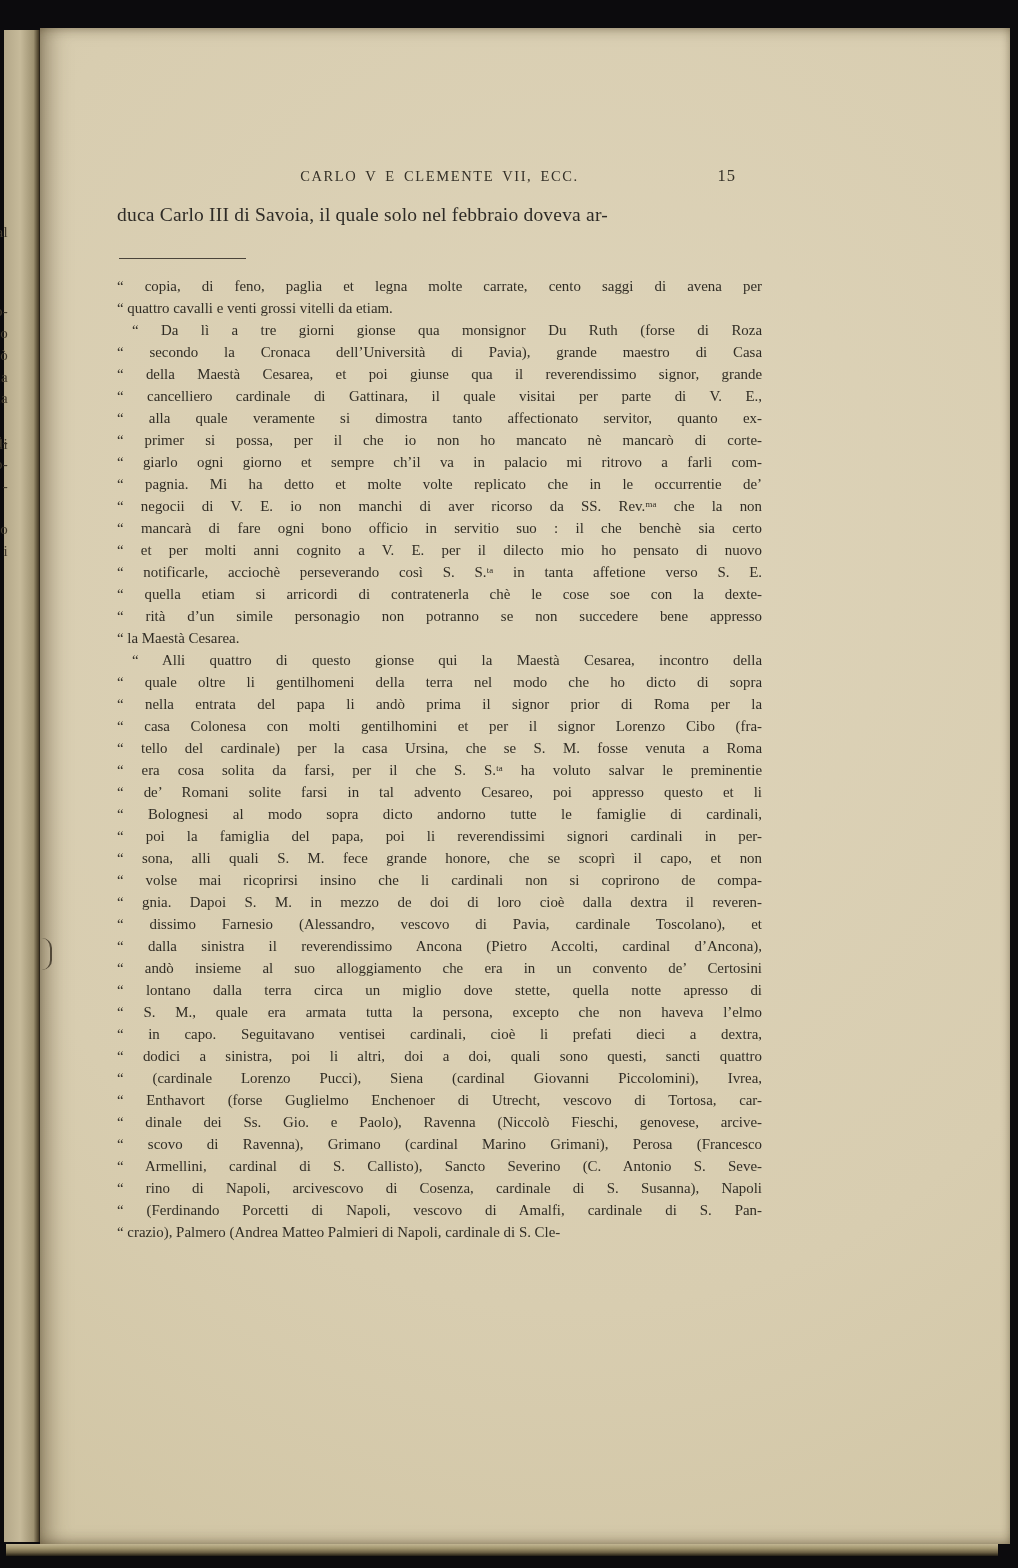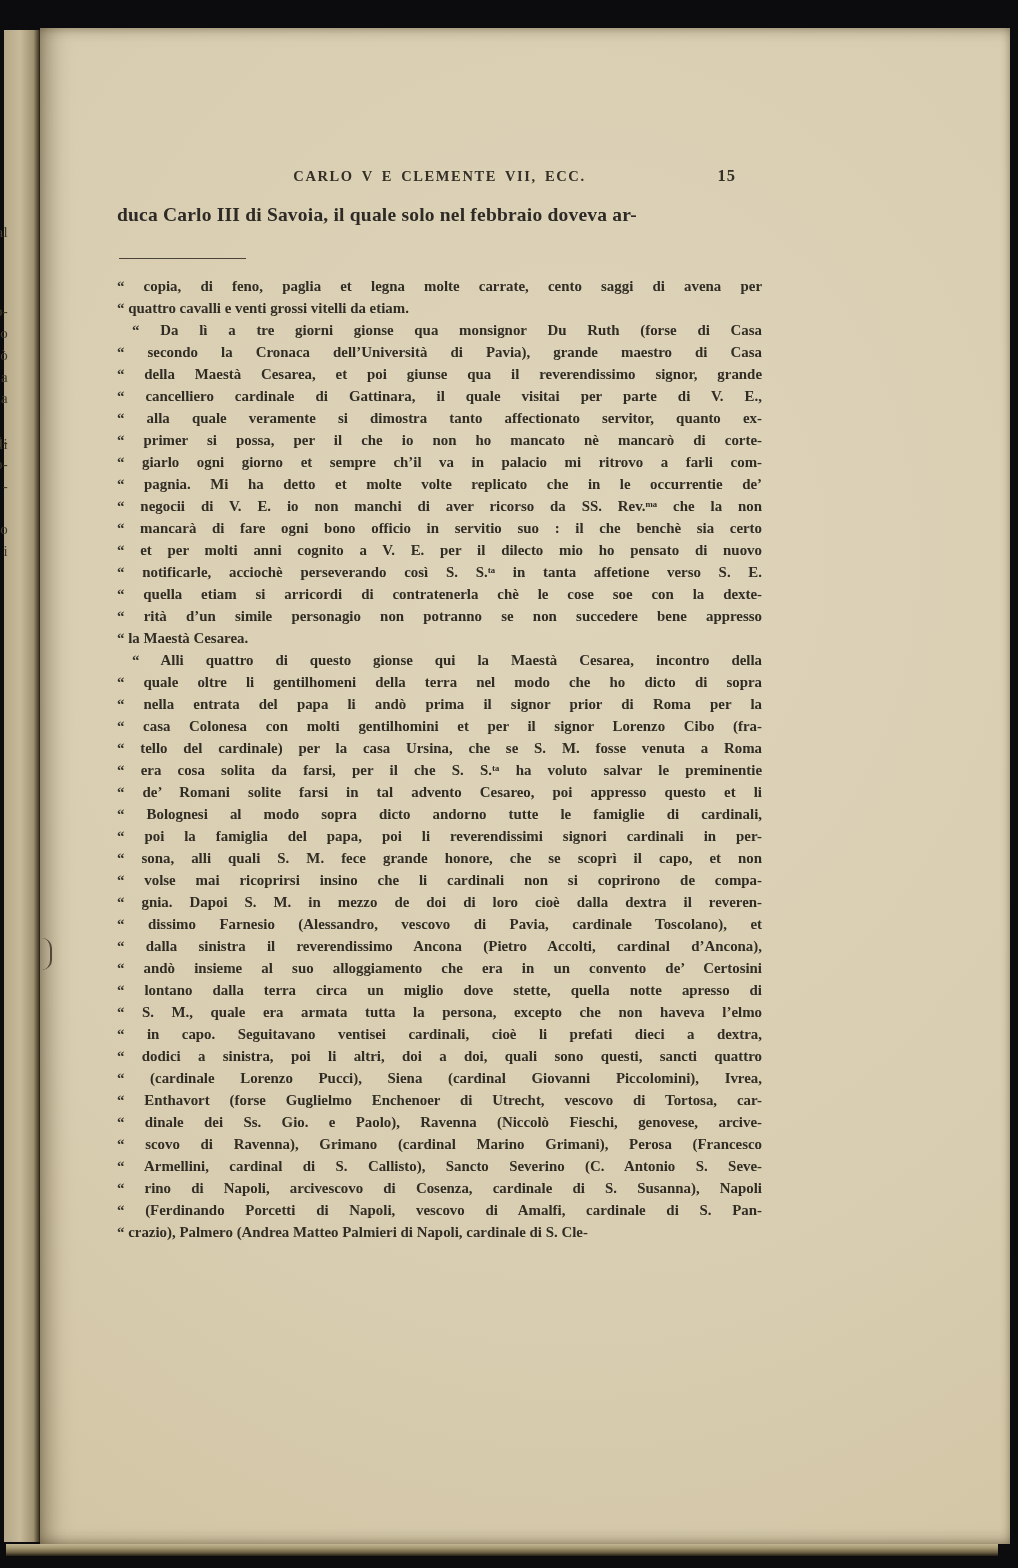--- a/index.html
+++ b/index.html
@@ -20,21 +20,20 @@
   }
   
   .page{
     position:absolute;left:40px;top:28px;width:970px;height:1516px;
     background:radial-gradient(120% 90% at 55% 35%,#ded4ba 0%,var(--paper,#d8cdb0) 55%,#cdc19e 100%);
     box-shadow:
       inset 16px 0 26px -12px rgba(60,45,20,.6),
       inset -5px 0 10px -5px rgba(60,45,20,.35),
       inset 0 -8px 14px -8px rgba(60,45,20,.4),
       inset 0 8px 12px -8px rgba(60,45,20,.35);
-    font-weight: bold;
   }
   .page-stack{
     position:absolute;left:6px;top:1544px;width:992px;height:12px;
     background:linear-gradient(to bottom,#c2b693 0%,#a2966f 35%,#6d6145 70%,#241f14 100%);
   }
   .pen-mark{
     position:absolute;left:41px;top:938px;width:9px;height:32px;
     border-right:2.5px solid rgba(45,38,25,.75);
     border-top-right-radius:10px;border-bottom-right-radius:10px;
   }
@@ -92,21 +91,21 @@
   <div class="content">
     <div class="header">
       <span class="running-title">CARLO V E CLEMENTE VII, ECC.</span>
       <span class="page-num">15</span>
     </div>
     <div class="body-line">duca Carlo III di Savoia, il quale solo nel febbraio doveva ar-</div>
     <div class="fn-rule"></div>
     <div class="footnote">
         <div class="fn-line s-n">“ copia, di feno, paglia et legna molte carrate, cento saggi di avena per</div>
         <div class="fn-line s-e">“ quattro cavalli e venti grossi vitelli da etiam.</div>
-        <div class="fn-line s-i">“ Da lì a tre giorni gionse qua monsignor Du Ruth (forse di Casa</div>
+        <div class="fn-line s-i">“ Da lì a tre giorni gionse qua monsignor Du Ruth (forse di Roza</div>
         <div class="fn-line s-n">“ secondo la Cronaca dell’Università di Pavia), grande maestro di Casa</div>
         <div class="fn-line s-n">“ della Maestà Cesarea, et poi giunse qua il reverendissimo signor, grande</div>
         <div class="fn-line s-n">“ cancelliero cardinale di Gattinara, il quale visitai per parte di V. E.,</div>
         <div class="fn-line s-n">“ alla quale veramente si dimostra tanto affectionato servitor, quanto ex-</div>
         <div class="fn-line s-n">“ primer si possa, per il che io non ho mancato nè mancarò di corte-</div>
         <div class="fn-line s-n">“ giarlo ogni giorno et sempre ch’il va in palacio mi ritrovo a farli com-</div>
         <div class="fn-line s-n">“ pagnia. Mi ha detto et molte volte replicato che in le occurrentie de’</div>
         <div class="fn-line s-n">“ negocii di V. E. io non manchi di aver ricorso da SS. Rev.ᵐᵃ che la non</div>
         <div class="fn-line s-n">“ mancarà di fare ogni bono officio in servitio suo : il che benchè sia certo</div>
         <div class="fn-line s-n">“ et per molti anni cognito a V. E. per il dilecto mio ho pensato di nuovo</div>

